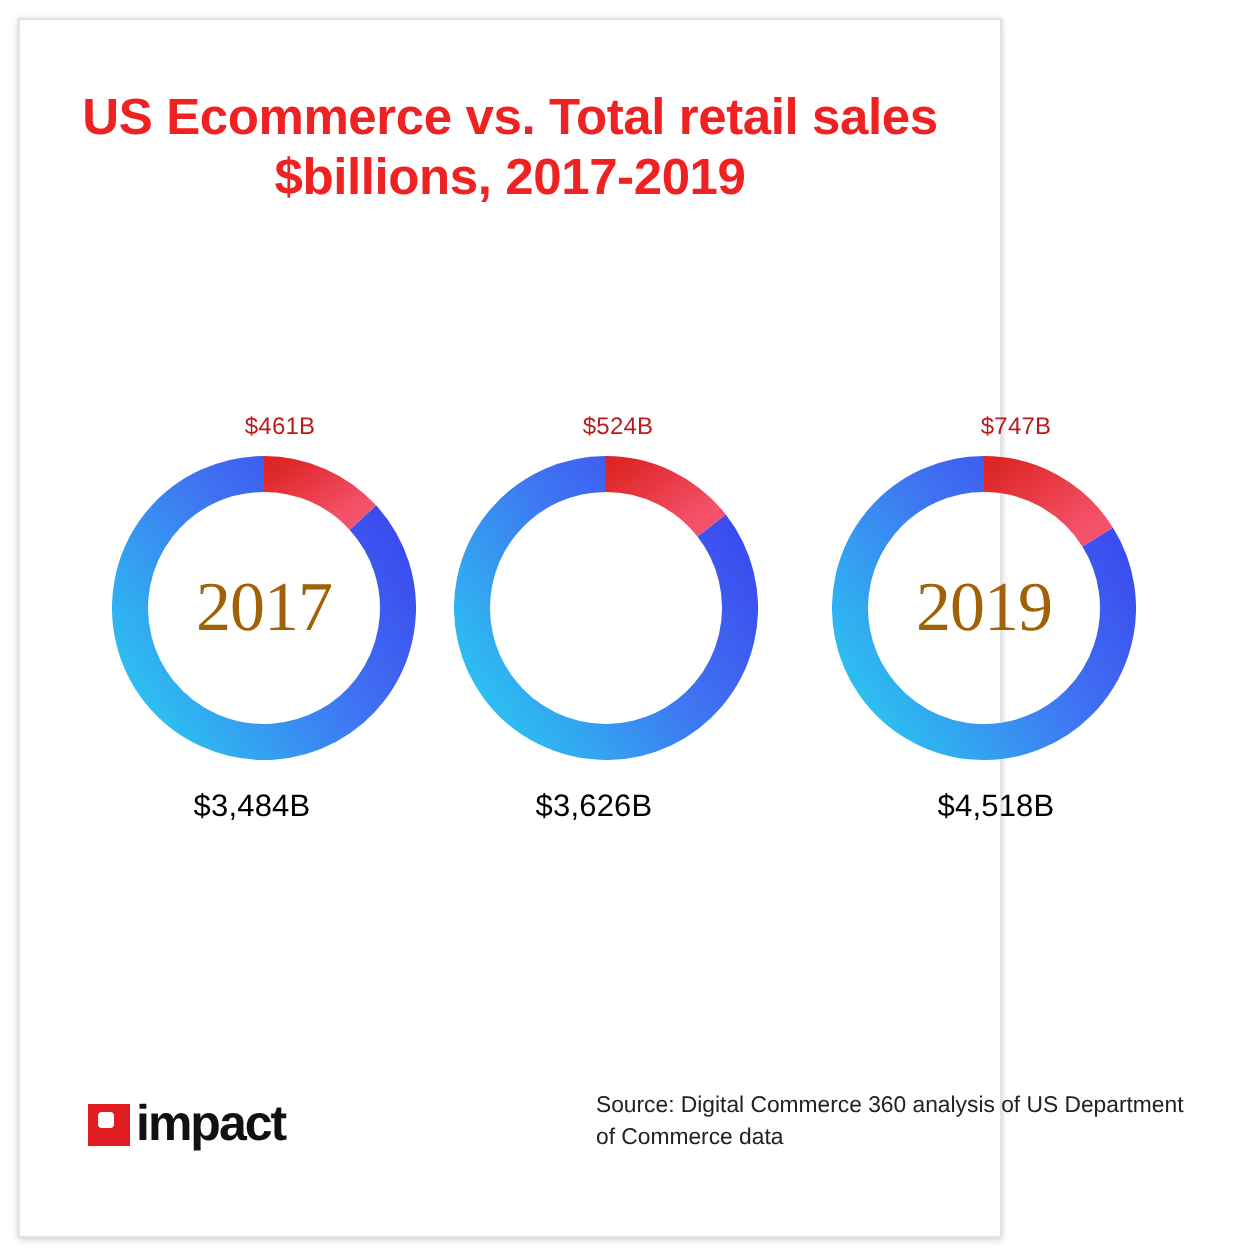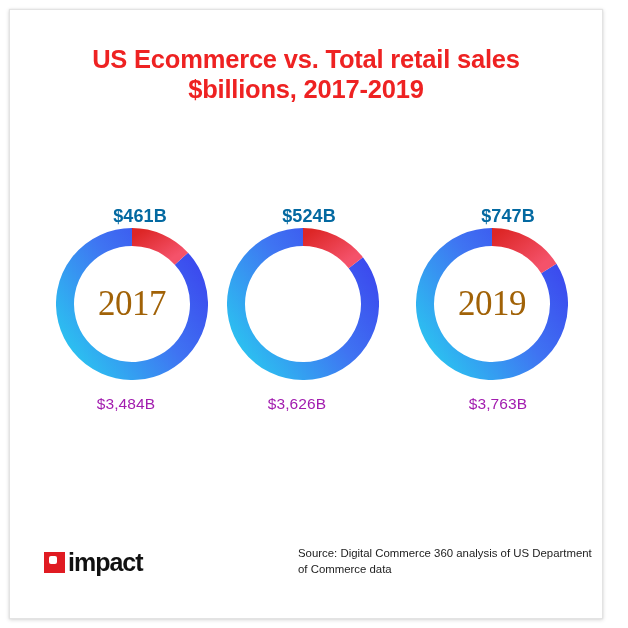--- a/index.html
+++ b/index.html
@@ -11,21 +11,21 @@
     height: 628px;
     background: #ffffff;
     font-family: "Liberation Sans", sans-serif;
     overflow: hidden;
   }
 
   #infographic-card {
     position: absolute;
     left: 9px;
     top: 9px;
-    width: 594px;
+    width: 492px;
     height: 610px;
     background: #ffffff;
     box-sizing: border-box;
     border: 1px solid #e3e3e3;
     box-shadow: 0 1px 4px rgba(0,0,0,0.16), 0 0 1px rgba(0,0,0,0.10);
     padding-left: 15px;
   }
 
   
   #chart-title {
@@ -58,23 +58,23 @@
   }
   .donut-cell.cell-0 { left: 22px; }
   .donut-cell.cell-1 { left: 193px; }
   .donut-cell.cell-2 { left: 382px; }
 
   .ecom-label {
     position: absolute;
     top: 16px;
     width: 100%;
     text-align: center;
-    color: #0369a1;
-    font-size: 18px;
-    font-weight: bold;
+    color: #b91c1c;
+    font-size: 12px;
+    font-weight: normal;
     letter-spacing: 0.1px;
   }
   .donut-cell.cell-0 .ecom-label { transform: translateX(8px); }
   .donut-cell.cell-1 .ecom-label { transform: translateX(6px); }
   .donut-cell.cell-2 .ecom-label { transform: translateX(16px); }
 
   .donut-wrap {
     position: absolute;
     left: 24px;
     top: 38px;
@@ -100,21 +100,21 @@
   }
   .donut-cell.cell-0 .year-label { transform: translateX(0px); }
   .donut-cell.cell-1 .year-label { transform: translateX(-1px); }
   .donut-cell.cell-2 .year-label { transform: translateX(0px); }
 
   .retail-label {
     position: absolute;
     top: 205px;
     width: 100%;
     text-align: center;
-    color: #a21caf;
+    color: #000000;
     font-size: 15.5px;
     letter-spacing: 0.1px;
   }
   .donut-cell.cell-0 .retail-label { transform: translateX(-6px); }
   .donut-cell.cell-1 .retail-label { transform: translateX(-6px); }
   .donut-cell.cell-2 .retail-label { transform: translateX(6px); }
 
   
   #footer {
     position: absolute;
@@ -242,21 +242,21 @@
               <stop offset="100%" stop-color="#f4526a"></stop>
             </linearGradient>
           </defs>
 
           <path d="M 132.82 40.50 A 67 67 0 1 1 76.00 9.00" fill="none" stroke="url(#blueGrad2)" stroke-width="18"></path>
 
           <path d="M 76.00 9.00 A 67 67 0 0 1 132.82 40.50" fill="none" stroke="url(#redGrad2)" stroke-width="18"></path>
         </svg>
       </div>
       <div class="year-label">2019</div>
-      <div class="retail-label">$3,763B</div>
+      <div class="retail-label">$4,518B</div>
     </div>
 
   </div>
 
   <div id="footer">
     <div id="brand-logo">
       <span id="logo-mark"></span>
       <span id="logo-wordmark">impact</span>
     </div>
     <div id="source-note">

